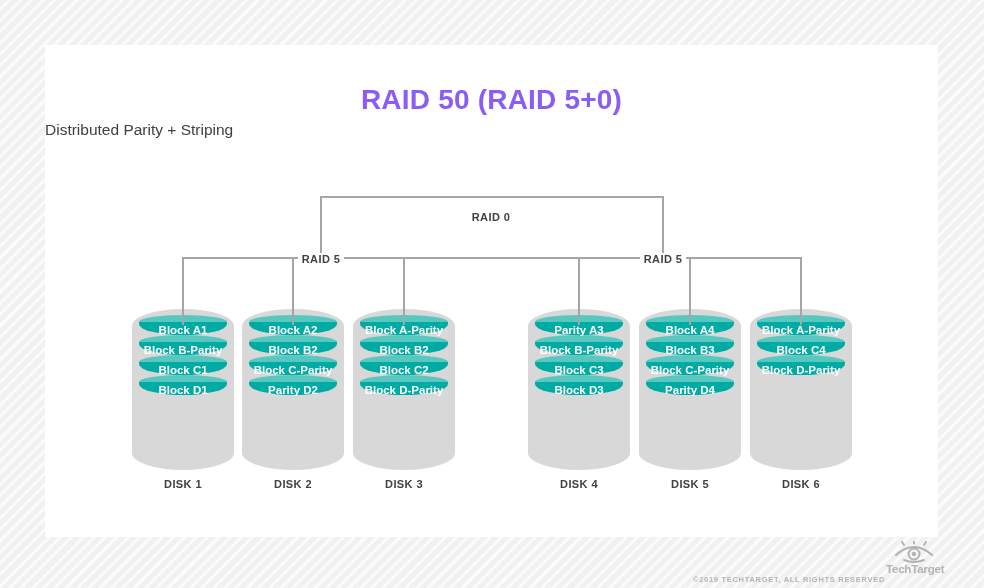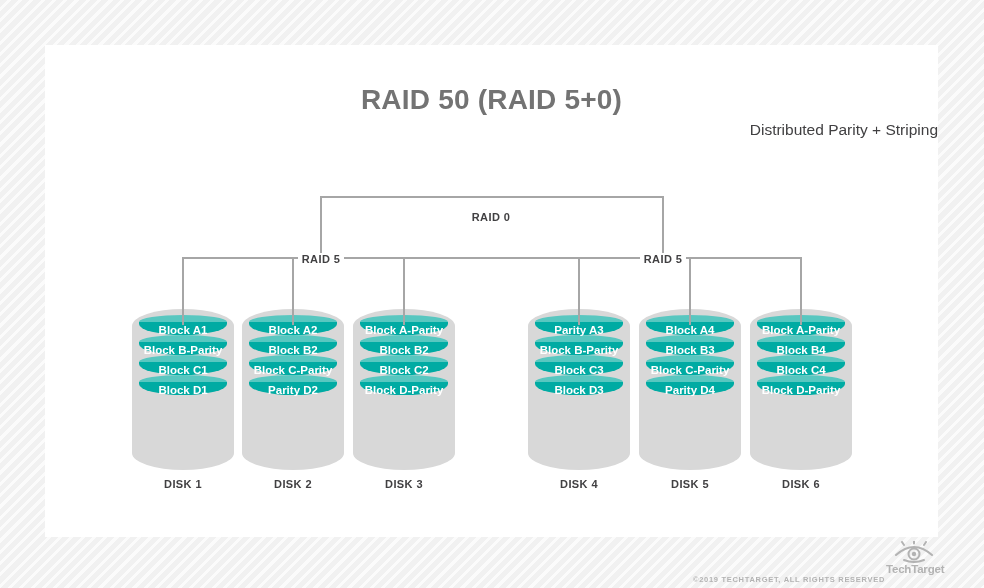--- a/index.html
+++ b/index.html
@@ -6,22 +6,22 @@
   body{
     width:984px;height:588px;
     font-family:"Liberation Sans", sans-serif;
     position:relative;overflow:hidden;
     background:repeating-linear-gradient(135deg,#f1f1f1 0px,#f1f1f1 5px,#fbfbfb 5px,#fbfbfb 8px);
   }
   .stage{position:absolute;left:0;top:0;width:984px;height:588px;}
   .card{position:absolute;left:45px;top:45px;width:893px;height:492px;background:#ffffff;}
 
   .title{position:absolute;left:45px;top:84px;width:893px;text-align:center;
-    font-size:28px;font-weight:bold;color:#737373;letter-spacing:0.2px;}
-  .subtitle{position:absolute;left:45px;top:121px;width:893px;text-align:right;
+    font-size:28px;font-weight:bold;color:#8b5cf6;letter-spacing:0.2px;}
+  .subtitle{position:absolute;left:45px;top:121px;width:893px;text-align:left;
     font-size:15.5px;color:#414042;}
 
   
   .cline{position:absolute;background:#a6a6a6;}
   .hline1{left:320px;top:196px;width:344px;height:2px;}
   .vlineL{left:320px;top:196px;width:2px;height:63px;}
   .vlineR{left:662px;top:196px;width:2px;height:63px;}
   .hline2{left:182px;top:257px;width:620px;height:2px;}
   .drop{position:absolute;top:257px;width:2px;height:68px;background:#a6a6a6;z-index:3;}
 
@@ -175,23 +175,20 @@
     <div class="disk-label">DISK 5</div>
   </div>
 
   <div class="disk" style="left:750px">
     <div class="disk-shell"></div>
     <div class="platters">
       <div class="block">
           <span class="block-label">Block A-Parity</span>
         </div>
       <div class="block">
-          <span class="block-label">Block B4</span>
-        </div>
-      <div class="block">
           <span class="block-label">Block C4</span>
         </div>
       <div class="block">
           <span class="block-label">Block D-Parity</span>
         </div>
     </div>
     <div class="disk-label">DISK 6</div>
   </div>
 
   <div class="copyright">©2019 TECHTARGET, ALL RIGHTS RESERVED</div>

